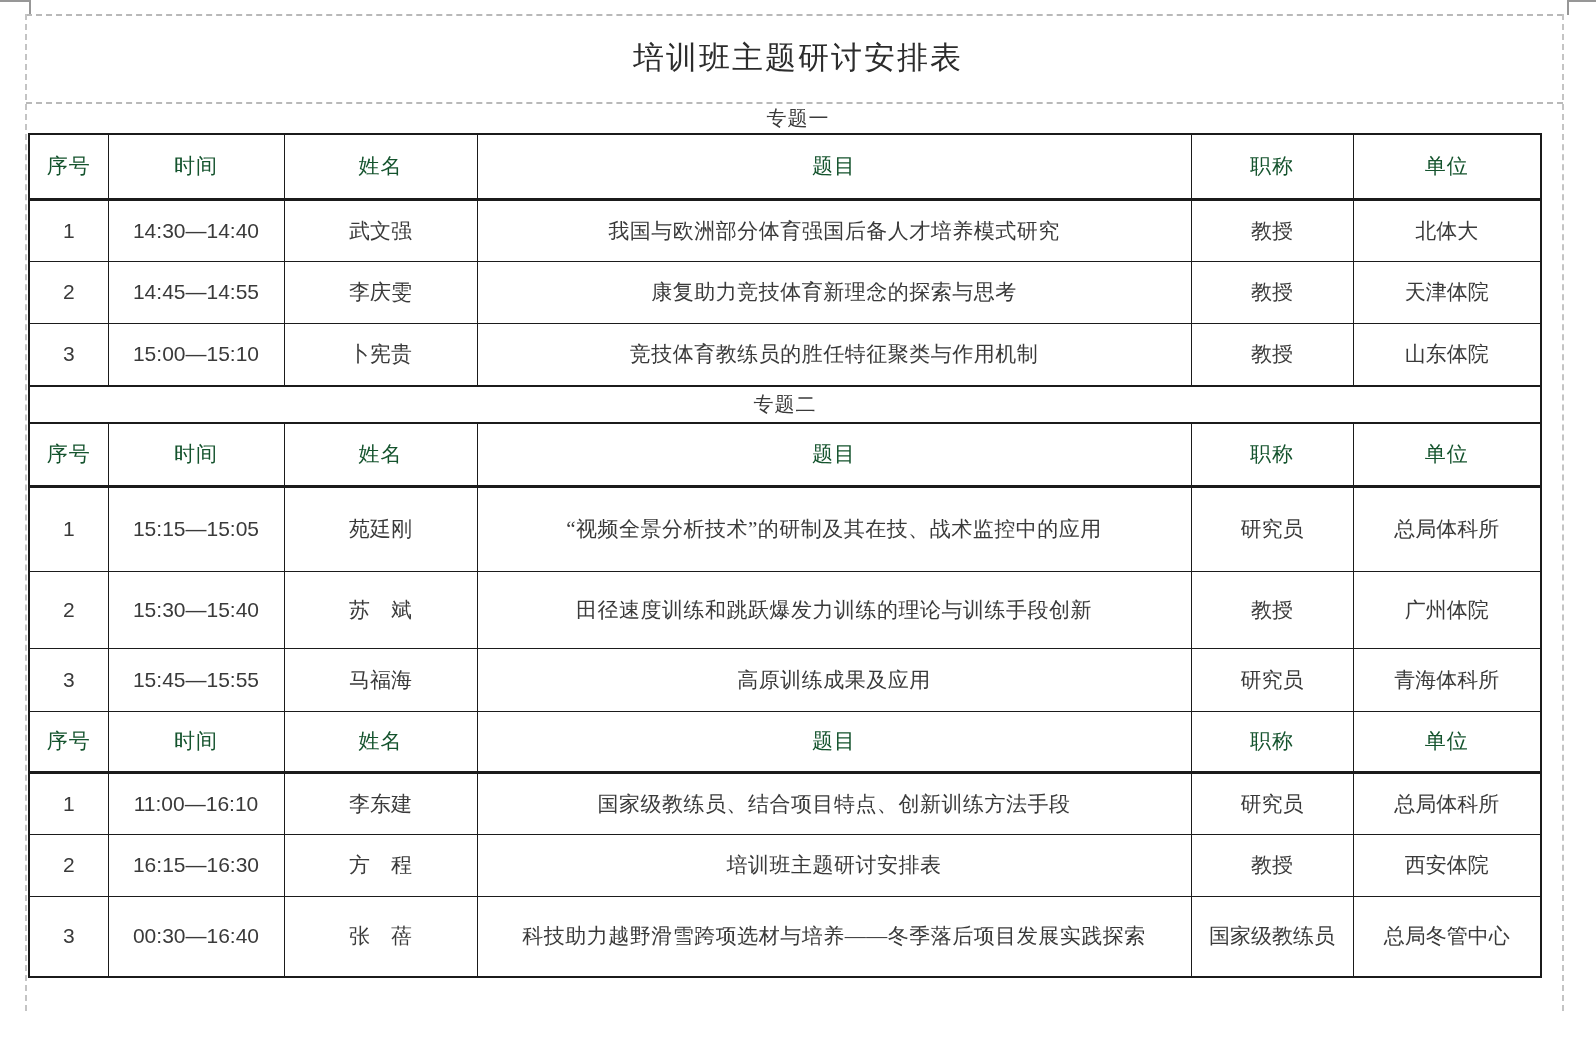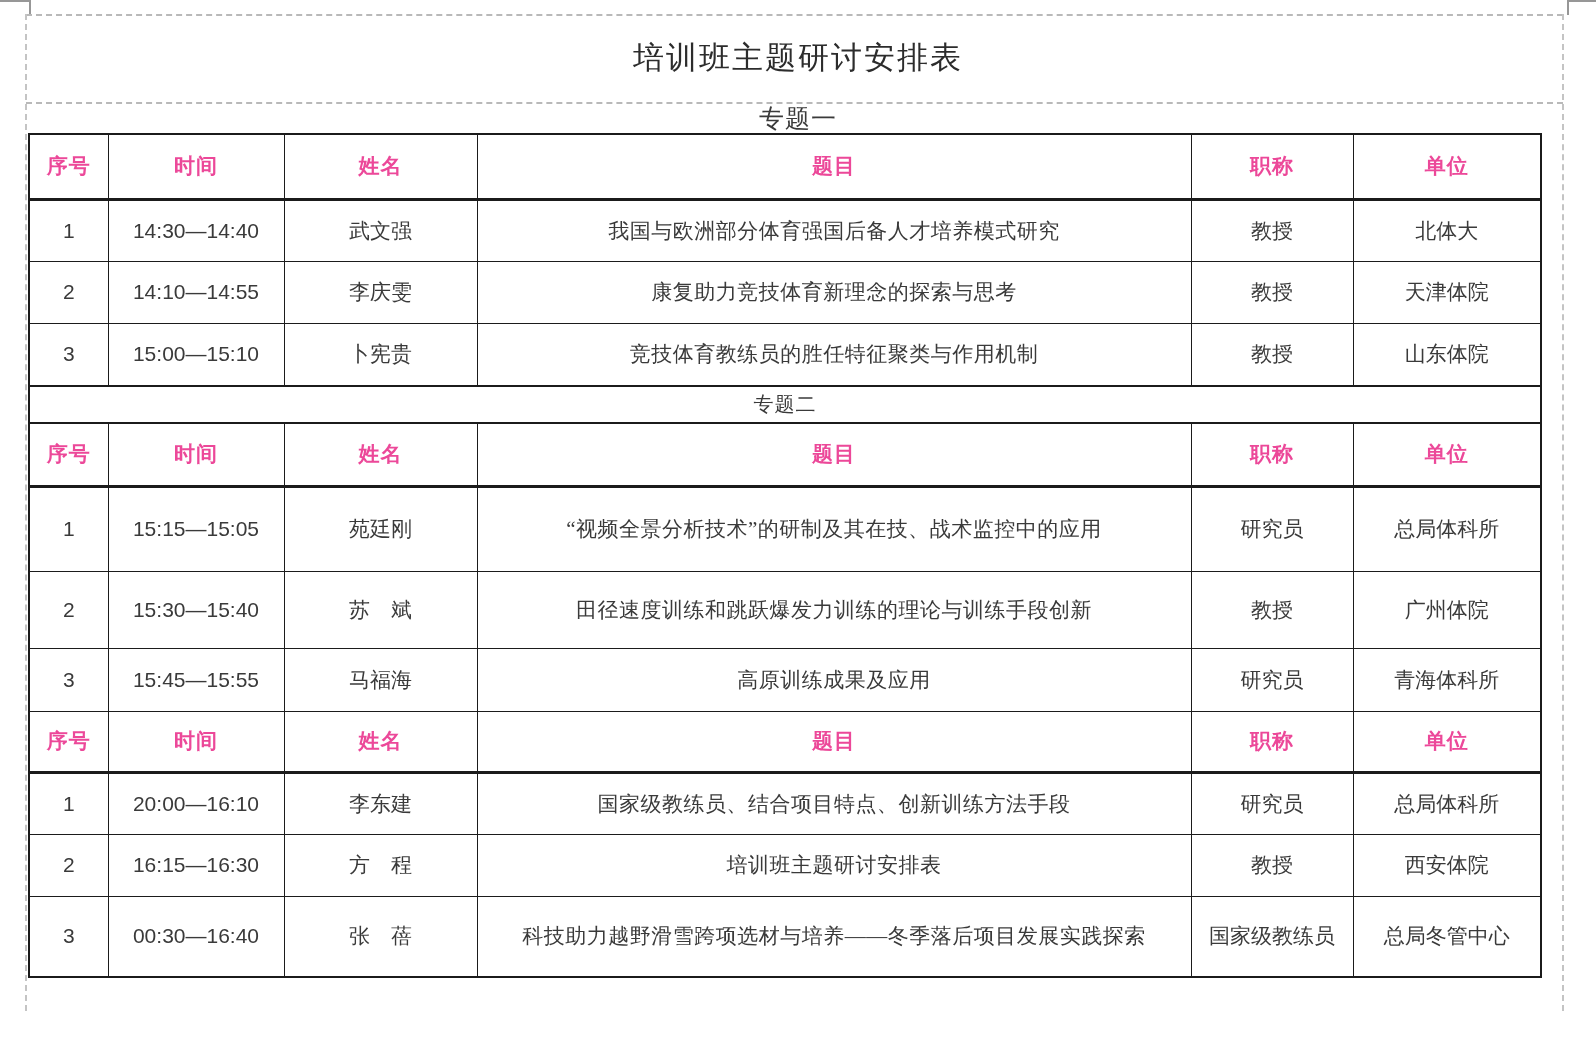--- a/index.html
+++ b/index.html
@@ -26,36 +26,36 @@
   .tb-right{left:1562px;top:14px;height:997px;}
 
   .doc-title{
     position:absolute;left:0;top:14px;width:100%;height:88px;
     display:flex;align-items:center;justify-content:center;
     font-size:31px;color:#2c2c2c;letter-spacing:2px;font-weight:500;
   }
   .section-label-top{
     position:absolute;left:0;top:103px;width:100%;height:30px;
     display:flex;align-items:center;justify-content:center;
-    font-size:25px;color:#3a3a3a;letter-spacing:1px;
+    font-size:20px;color:#3a3a3a;letter-spacing:1px;
   }
 
   table.schedule{
     position:absolute;left:28px;top:133px;width:1512px;
     border-collapse:collapse;table-layout:fixed;
     border:2.5px solid #1b1b1b;
   }
   .schedule td,.schedule th{
     border:1.5px solid #1b1b1b;
     text-align:center;vertical-align:middle;padding:0 6px;
     font-size:21px;color:#3a3a3a;font-weight:400;
     overflow:hidden;
   }
   .schedule th{
-    font-weight:700;color:#ec4899;font-size:21px;
+    font-weight:400;color:#14532d;font-size:21px;
     border-bottom:3px solid #1b1b1b;letter-spacing:1px;
   }
   .banner-row td{
     border-top:2.5px solid #1b1b1b;border-bottom:2.5px solid #1b1b1b;
     font-size:20px;color:#3a3a3a;letter-spacing:1px;text-align:center;
   }
   .c-no,.c-time{
     font-family:"Liberation Sans","DejaVu Sans",sans-serif;
     color:#6e6e6e;font-size:24px;
   }
@@ -103,21 +103,21 @@
     <tr class="h62">
       <td class="c-no">1</td>
       <td class="c-time">14:30—14:40</td>
       <td class="c-name">武文强</td>
       <td class="c-topic">我国与欧洲部分体育强国后备人才培养模式研究</td>
       <td class="c-title">教授</td>
       <td class="c-unit">北体大</td>
     </tr>
     <tr class="h62">
       <td class="c-no">2</td>
-      <td class="c-time">14:10—14:55</td>
+      <td class="c-time">14:45—14:55</td>
       <td class="c-name">李庆雯</td>
       <td class="c-topic">康复助力竞技体育新理念的探索与思考</td>
       <td class="c-title">教授</td>
       <td class="c-unit">天津体院</td>
     </tr>
     <tr class="h63">
       <td class="c-no">3</td>
       <td class="c-time">15:00—15:10</td>
       <td class="c-name">卜宪贵</td>
       <td class="c-topic">竞技体育教练员的胜任特征聚类与作用机制</td>
@@ -168,21 +168,21 @@
       <th>序号</th>
       <th>时间</th>
       <th>姓名</th>
       <th>题目</th>
       <th>职称</th>
       <th>单位</th>
     </tr>
 
     <tr class="h62">
       <td class="c-no">1</td>
-      <td class="c-time">20:00—16:10</td>
+      <td class="c-time">11:00—16:10</td>
       <td class="c-name">李东建</td>
       <td class="c-topic">国家级教练员、结合项目特点、创新训练方法手段</td>
       <td class="c-title">研究员</td>
       <td class="c-unit">总局体科所</td>
     </tr>
     <tr class="h62">
       <td class="c-no">2</td>
       <td class="c-time">16:15—16:30</td>
       <td class="c-name">方　程</td>
       <td class="c-topic">培训班主题研讨安排表</td>

